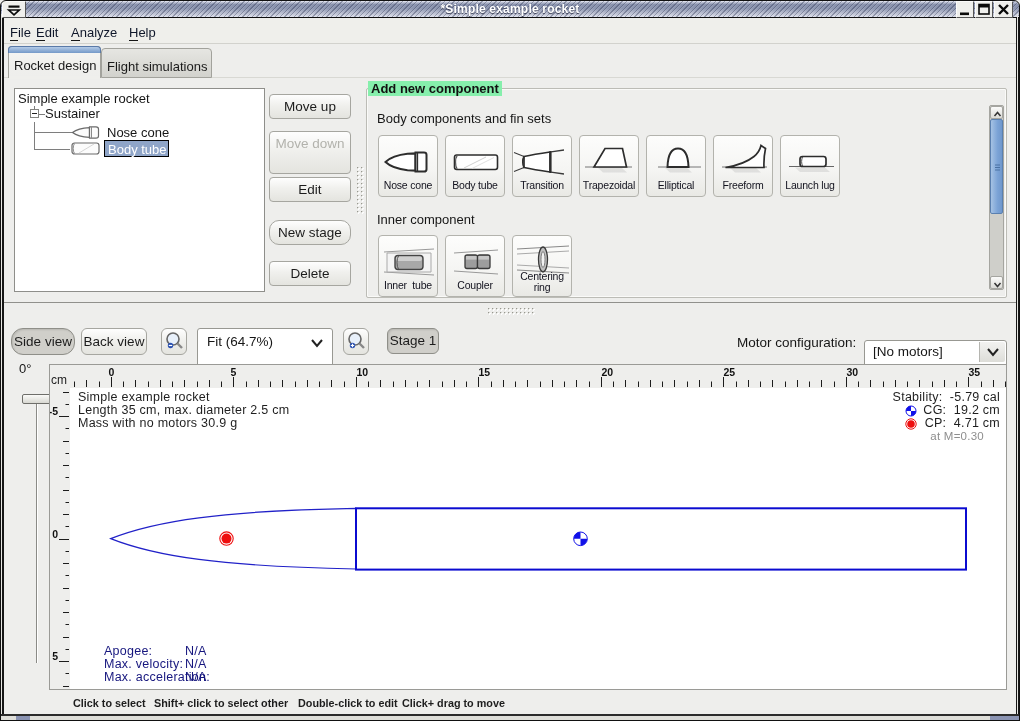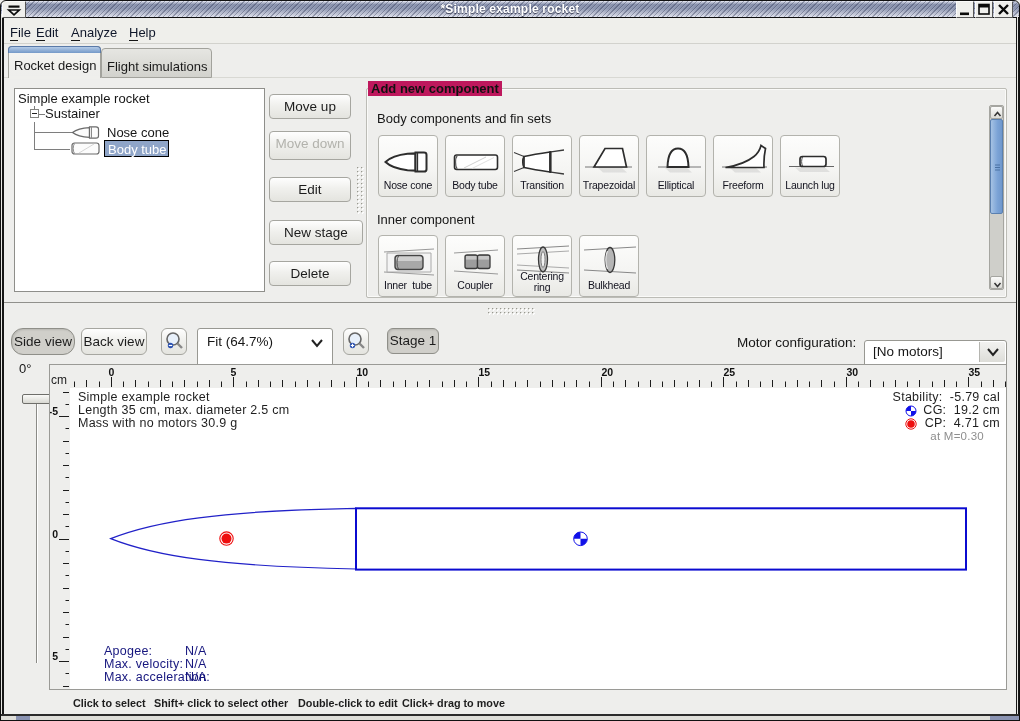--- a/index.html
+++ b/index.html
@@ -48,21 +48,21 @@
   text-align:center; }
 .btn.pressed { background:#d0cfca; border-color:#8f8f89; box-shadow:inset 1px 1px 2px rgba(0,0,0,0.12); }
 .btn.disabled { color:#b2b2ac; }
 
 #tree { left:14px; top:88px; width:251px; height:204px; background:#fff; border:1px solid #8e8e8a; }
 .tl { position:absolute; background:#7e7e7e; }
 
 #gbox { left:366px; top:88px; width:641px; height:210px;
   border:1px solid #bcbcb6; border-radius:2px; box-shadow:inset 0 0 0 1px #fafaf8; }
 #gbox-title { left:368px; top:81px; font-size:13px; font-weight:bold; color:#111;
-  background:#be185d; padding:0 3px; z-index:2; }
+  background:#86efac; padding:0 3px; z-index:2; }
 .seclab { position:absolute; font-size:13px; color:#161616; }
 .cbtn { position:absolute; width:60px; height:62px; background:linear-gradient(180deg,#fdfdfc,#f5f5f3 55%,#e9e9e5);
   border:1px solid #b3b3ad; border-radius:4px; overflow:hidden; }
 .clab { position:absolute; width:100%; text-align:center; font-size:10.5px; line-height:11px; color:#12121e;
   letter-spacing:-0.2px; }
 
 #sbar { left:989px; top:105px; width:15px; height:185px; background:#cfcfca;
   border:1px solid #a5a5a0; border-radius:2px; }
 .sarrow { position:absolute; left:0; width:13px; height:13px; background:linear-gradient(180deg,#fbfbfa,#dcdcd7);
   border:1px solid #a5a5a0; border-radius:2px; }
@@ -157,23 +157,23 @@
     <rect x="2" y="2" width="27" height="11" rx="2.5" fill="#fcfcfc" stroke="#6b6b6b" stroke-width="1.2"></rect>
     <path d="M4.5 2.5 Q3.2 4.5 3.2 7.5 Q3.2 10.5 4.5 12.5" fill="none" stroke="#8a8a8a" stroke-width="1"></path>
     <line x1="9" y1="12" x2="24" y2="3" stroke="#cccccc" stroke-width="0.8"></line>
   </svg>
   <div class="ab" style="left:89px;top:51px;width:65px;height:17px;background:#8fa5c8;border:1.5px solid #000">
     <div class="ab" style="left:3px;top:0.5px;font-size:13px;color:#fff;">Body tube</div>
   </div>
 </div>
 
 <div class="btn" style="left:269px;top:94px;width:82px;height:25px;line-height:23px;">Move up</div>
-<div class="btn disabled" style="left:269px;top:131px;width:82px;height:29px;line-height:23px;">Move down</div>
+<div class="btn disabled" style="left:269px;top:131px;width:82px;height:43px;line-height:23px;">Move down</div>
 <div class="btn" style="left:269px;top:177px;width:82px;height:25px;line-height:23px;">Edit</div>
-<div class="btn" style="left:269px;top:220px;width:94px;height:25px;line-height:23px;">New stage</div>
+<div class="btn" style="left:269px;top:220px;width:82px;height:25px;line-height:23px;border-radius:10px;">New stage</div>
 <div class="btn" style="left:269px;top:261px;width:82px;height:25px;line-height:23px;">Delete</div>
 
 <div class="grip" style="left:356px;top:166px;width:8px;height:48px;"></div>
 
 <div class="ab" id="gbox">
   <div class="cbtn" style="left:11px;top:46px">
       <svg width="60" height="46" viewBox="0 0 60 46" style="position:absolute;left:0;top:3px">
 <path d="M6.5 23 C 11 18.8, 19 15.8, 28.5 14.8 L36.5 14.4 L36.5 31.6 L28.5 31.2 C 19 30.2, 11 27.2, 6.5 23 Z" stroke-width="2" stroke="#2d2d2d" fill="white"></path>
 <path d="M36.5 13.4 L45 13.4 Q47.5 13.4 47.5 15.8 L47.5 30.2 Q47.5 32.6 45 32.6 L36.5 32.6 Z" fill="white" stroke="#2d2d2d" stroke-width="2"></path>
 <line x1="38.5" y1="14" x2="38.5" y2="32" stroke="#2d2d2d" stroke-width="1.3"></line>
@@ -259,29 +259,20 @@
     <div class="cbtn" style="left:145px;top:146px">
       <svg width="60" height="46" viewBox="0 0 60 46" style="position:absolute;left:0;top:3px">
 <line x1="4" y1="10" x2="56" y2="7" stroke="#888" stroke-width="1"></line>
 <line x1="4" y1="15" x2="56" y2="12" stroke="#aaa" stroke-width="1"></line>
 <line x1="4" y1="31" x2="56" y2="34" stroke="#888" stroke-width="1"></line>
 <line x1="4" y1="26" x2="56" y2="29" stroke="#aaa" stroke-width="1"></line>
 <ellipse cx="30" cy="20.5" rx="4.5" ry="12.5" fill="#c0c0c0" stroke="#3a3a3a" stroke-width="1.3"></ellipse>
 <ellipse cx="30" cy="20.5" rx="2" ry="8" fill="#f2f2f2" stroke="#666" stroke-width="0.8"></ellipse>
 </svg>
       <div class="clab" style="bottom:3px">Centering<br>ring</div>
-    </div>
-    <div class="cbtn" style="left:212px;top:146px">
-      <svg width="60" height="46" viewBox="0 0 60 46" style="position:absolute;left:0;top:3px">
-<line x1="4" y1="11" x2="56" y2="8" stroke="#888" stroke-width="1"></line>
-<line x1="4" y1="31" x2="56" y2="34" stroke="#888" stroke-width="1"></line>
-<ellipse cx="30" cy="21" rx="4.8" ry="12.5" fill="#b5b5b5" stroke="#3a3a3a" stroke-width="1.3"></ellipse>
-<path d="M27.5 12 Q25.8 16 25.8 21 Q25.8 26 27.5 30" fill="none" stroke="#e8e8e8" stroke-width="1.2"></path>
-</svg>
-      <div class="clab" style="bottom:5px">Bulkhead</div>
     </div>
 </div>
 <div class="ab" id="gbox-title">Add new component</div>
 <div class="seclab" style="left:377px;top:111px">Body components and fin sets</div>
 <div class="seclab" style="left:377px;top:212px">Inner component</div>
 
 <div class="ab" id="sbar">
   <div class="sarrow" style="top:0;"><svg width="13" height="13">
         <path d="M3.5 8 L6.5 4.5 L9.5 8" fill="none" stroke="#333" stroke-width="1.5"></path>
       </svg></div>

